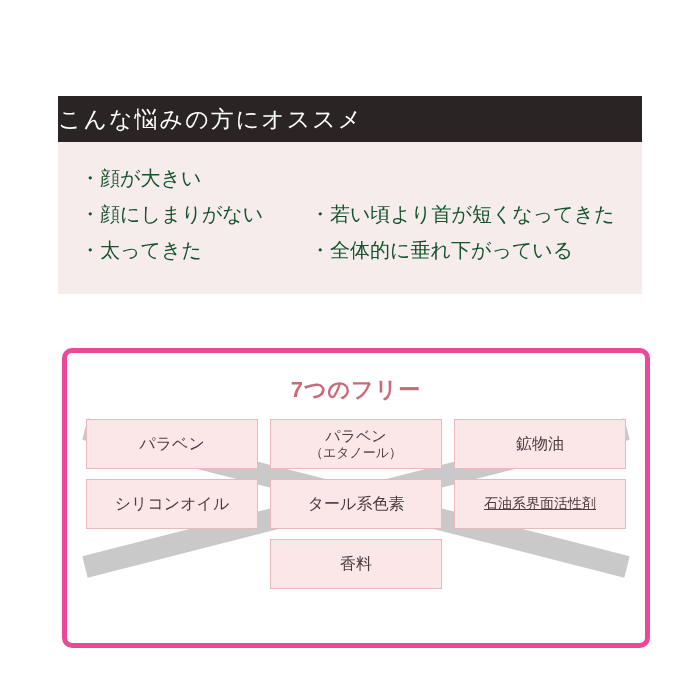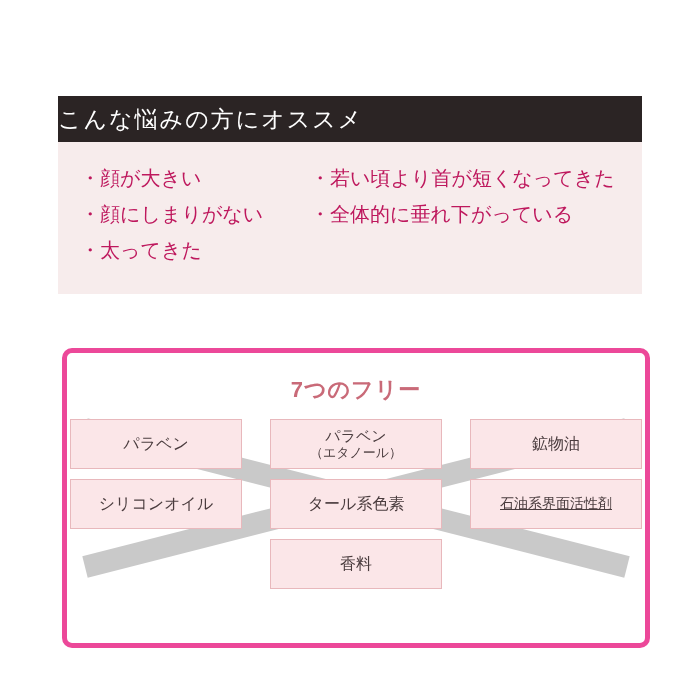--- a/index.html
+++ b/index.html
@@ -49,25 +49,26 @@
   .concerns-col {
     display: flex;
     flex-direction: column;
   }
   .concerns-col.left {
     width: 230px;
     padding-left: 22px;
   }
   .concerns-col.right {
     width: 330px;
+    justify-content: flex-end;
   }
   .concern-item {
     font-size: 20px;
     line-height: 36px;
-    color: #be185d;
+    color: #14532d;
     white-space: nowrap;
   }
 
   
   .free-panel {
     position: absolute;
     left: 62px;
     top: 348px;
     width: 578px;
     height: 290px;
@@ -97,21 +98,21 @@
   }
   .free-grid {
     position: absolute;
     left: 0;
     top: 66px;
     width: 578px;
   }
   .free-row {
     display: flex;
     justify-content: center;
-    gap: 28px;
+    gap: 12px;
     margin-bottom: 10px;
   }
   .free-cell {
     width: 172px;
     height: 50px;
     background: #fbe6e8;
     border: 1px solid #e8b8bc;
     display: flex;
     align-items: center;
     justify-content: center;

